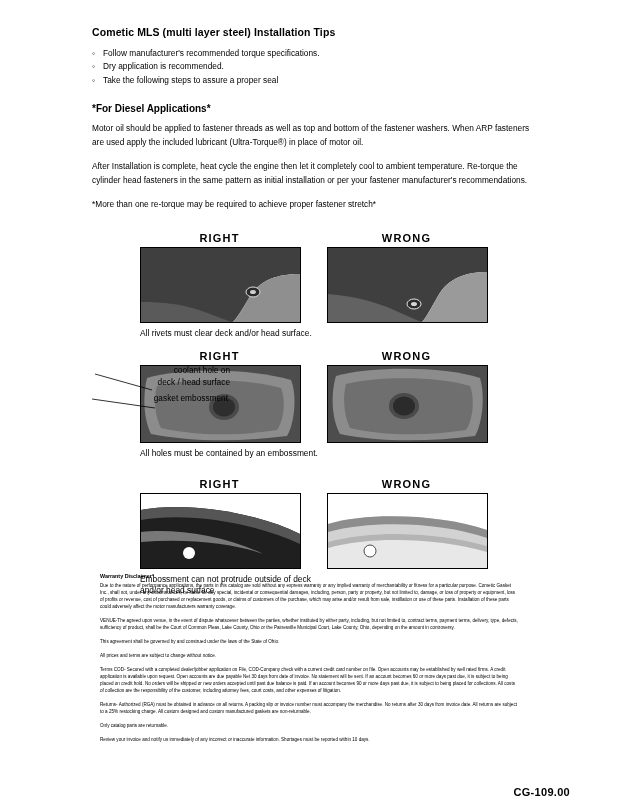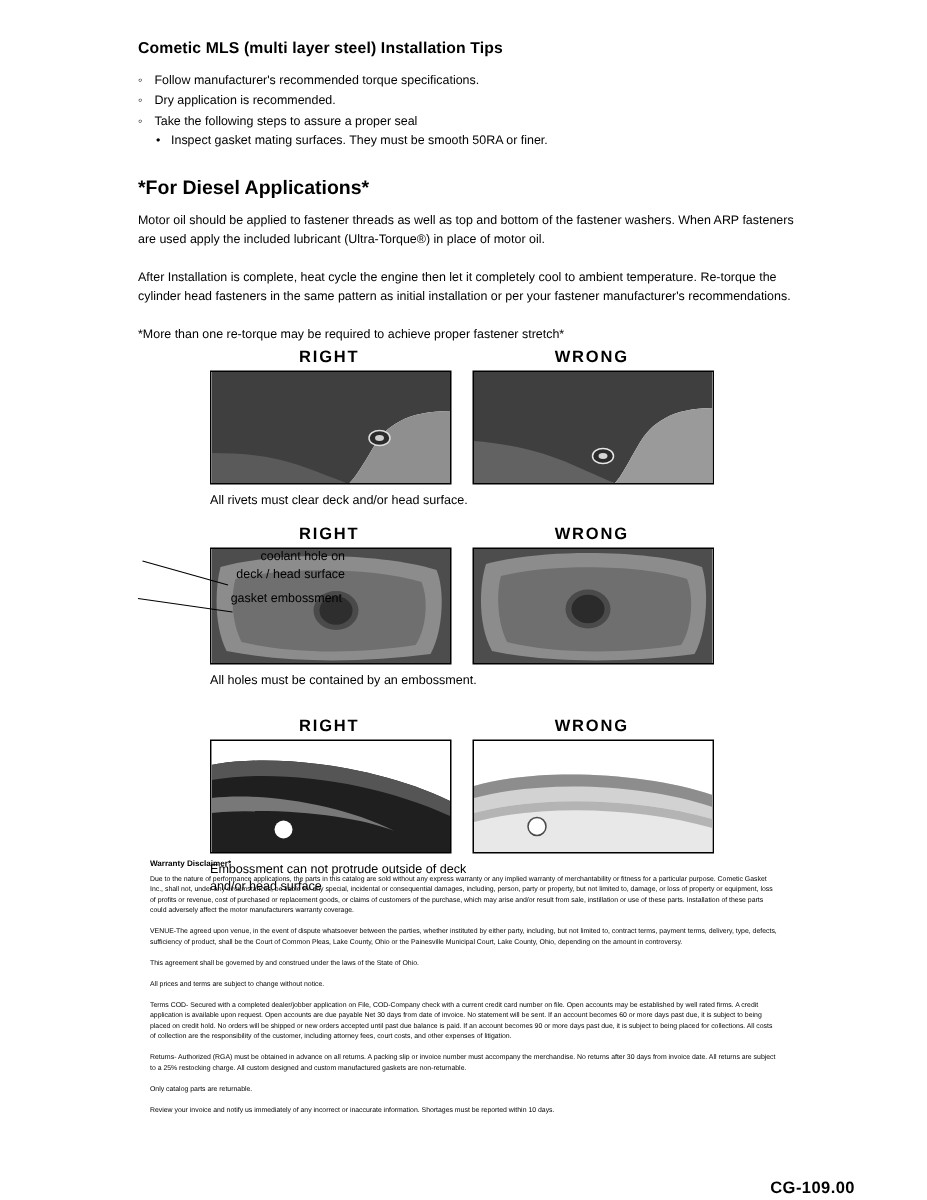--- a/index.html
+++ b/index.html
@@ -63,21 +63,21 @@
     padding-left: 10px;
   }
   ul.subbullets > li::before {
     content: "\2022";
     position: absolute;
     left: 0;
     top: 0;
     font-size: 8.3px;
   }
   h2.subtitle {
-    font-size: 13px;
+    font-size: 10px;
     font-weight: bold;
     margin: 16px 0 8px 0;
   }
   p.para {
     font-size: 8.3px;
     line-height: 1.63;
     margin: 0 0 11px 0;
   }
   p.para.last {
     margin-bottom: 17px;
@@ -85,21 +85,21 @@
 
   
   .figures {
     position: absolute;
     left: 140px;
     top: 232px;
     width: 330px;
   }
   .fig-row {
     display: flex;
-    gap: 16px;
+    gap: 28px;
   }
   .fig-col {
     width: 159px;
   }
   .fig-label {
     font-size: 11px;
     font-weight: bold;
     text-align: center;
     letter-spacing: 1.2px;
     margin-bottom: 3px;
@@ -171,21 +171,20 @@
   <div class="content">
     <h1 class="title">Cometic MLS (multi layer steel) Installation Tips</h1>
 
     <ul class="bullets">
       <li>Follow manufacturer's recommended torque specifications.</li>
       <li>Dry application is recommended.</li>
       <li>Take the following steps to assure a proper seal</li>
     </ul>
 
     <ul class="subbullets">
-      <li>Inspect gasket mating surfaces.  They must be smooth 50RA or finer.</li>
     </ul>
 
     <h2 class="subtitle">*For Diesel Applications*</h2>
 
     <p class="para">Motor oil should be applied to fastener threads as well as top and bottom of the fastener washers. When ARP fasteners are used apply the included lubricant (Ultra-Torque®) in place of motor oil.</p>
     <p class="para">After Installation is complete, heat cycle the engine then let it completely cool to ambient temperature. Re-torque the cylinder head fasteners in the same pattern as initial installation or per your fastener manufacturer's recommendations.</p>
     <p class="para last">*More than one re-torque may be required to achieve proper fastener stretch*</p>
   </div>
 
   <div class="figures">

